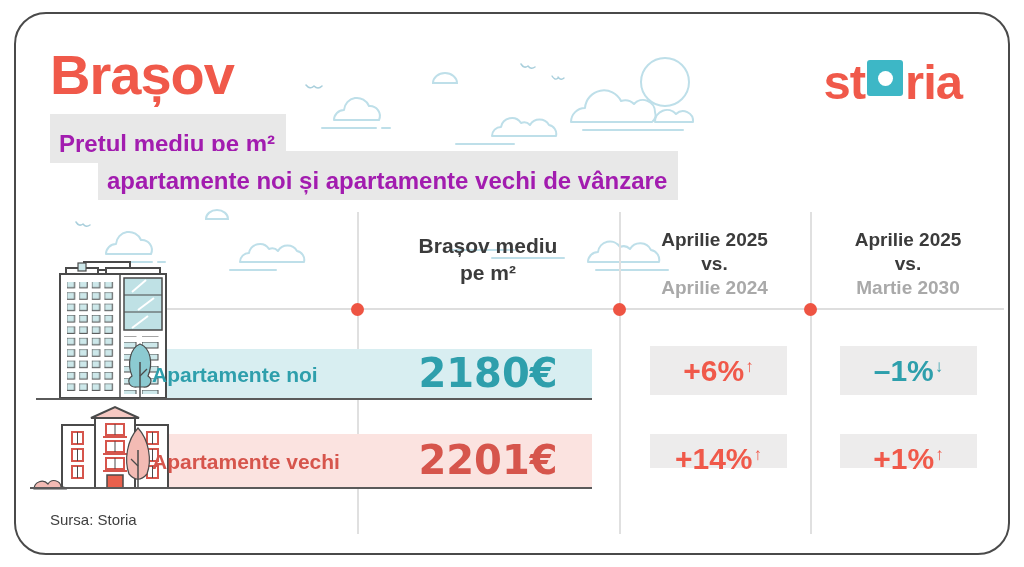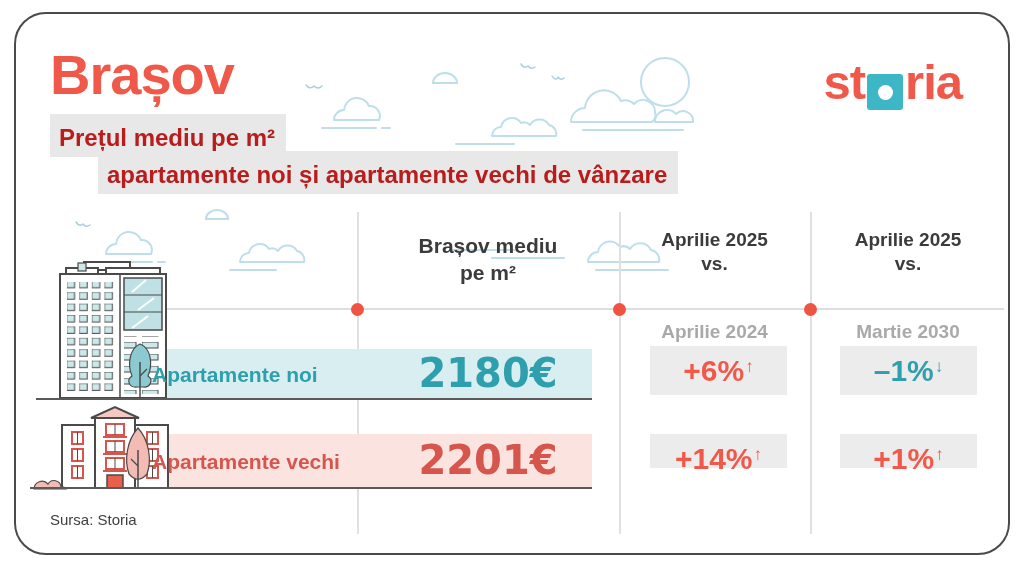--- a/index.html
+++ b/index.html
@@ -6,42 +6,42 @@
   html,body { background:#ffffff; }
   body { font-family:"Liberation Sans","DejaVu Sans",sans-serif; }
   .page { position:relative; width:1024px; height:567px; background:#fff; overflow:hidden; }
   .card { position:absolute; left:14px; top:12px; width:996px; height:543px;
           background:#fff; border:2px solid #4a4a4a; border-radius:32px; overflow:hidden; }
 
   .abs { position:absolute; }
 
   .city-title { left:34px; top:28px; font-size:56px; font-weight:bold; letter-spacing:-1px; }
 
-  .subtitle { left:34px; background:#e8e8e8; color:#b91c1c; font-weight:bold;
-              font-size:24px; line-height:32px; padding:8px 11px 3px 9px; white-space:nowrap; }
+  .subtitle { left:34px; background:#e8e8e8; color:#a21caf; font-weight:bold;
+              font-size:24px; line-height:32px; padding:14px 11px 3px 9px; white-space:nowrap; }
   .subtitle1 { top:100px; }
   .subtitle2 { top:137px;margin-left:48px; }
 
   .logo { top:40px; right:46px; font-size:49px; font-weight:bold; letter-spacing:-1px;
-          display:flex; align-items:flex-end; }
+          display:flex; align-items:flex-start; }
   .logo-square { display:inline-block; width:36px; height:36px; background:#3db7c6;
                  border-radius:3px; position:relative; margin:6px 2px 0 2px; }
   .logo-dot { position:absolute; left:50%; top:50%; width:15px; height:15px; margin:-7.5px 0 0 -7.5px;
               background:#fff; border-radius:50%; }
 
   
   .vline { width:2px; top:198px; height:322px; background:#e0e0e0; }
   .timeline { left:140px; top:294px; width:848px; height:2px; background:#dedede; }
   .tdot { width:13px; height:13px; border-radius:50%; background:#ee5443; top:289px; }
 
   .price-header { left:341px; top:218px; width:262px; text-align:center;
                   font-size:21px; font-weight:bold; color:#3b3b3b; line-height:27px; }
   .comp-header  { top:214px; text-align:center; font-size:19px; font-weight:bold;
                   color:#3b3b3b; line-height:24px; }
-  .comp-header .muted { color:#a9a9a9;margin-top:44px; }
+  .comp-header .muted { color:#a9a9a9; }
   .comp-a { left:603px; width:191px; }
   .comp-b { left:794px; width:196px; }
 
   .band { left:119px; width:457px; }
   .band-new { top:335px; height:51px; background:#d8eef1; }
   .band-old { top:420px; height:55px; background:#fbe3e0; }
 
   .row-label { left:136px; font-size:21px; font-weight:bold; white-space:nowrap; }
   .row-label-new { top:335px; line-height:51px;text-align:center; }
   .row-label-old { top:420px; line-height:55px; }

